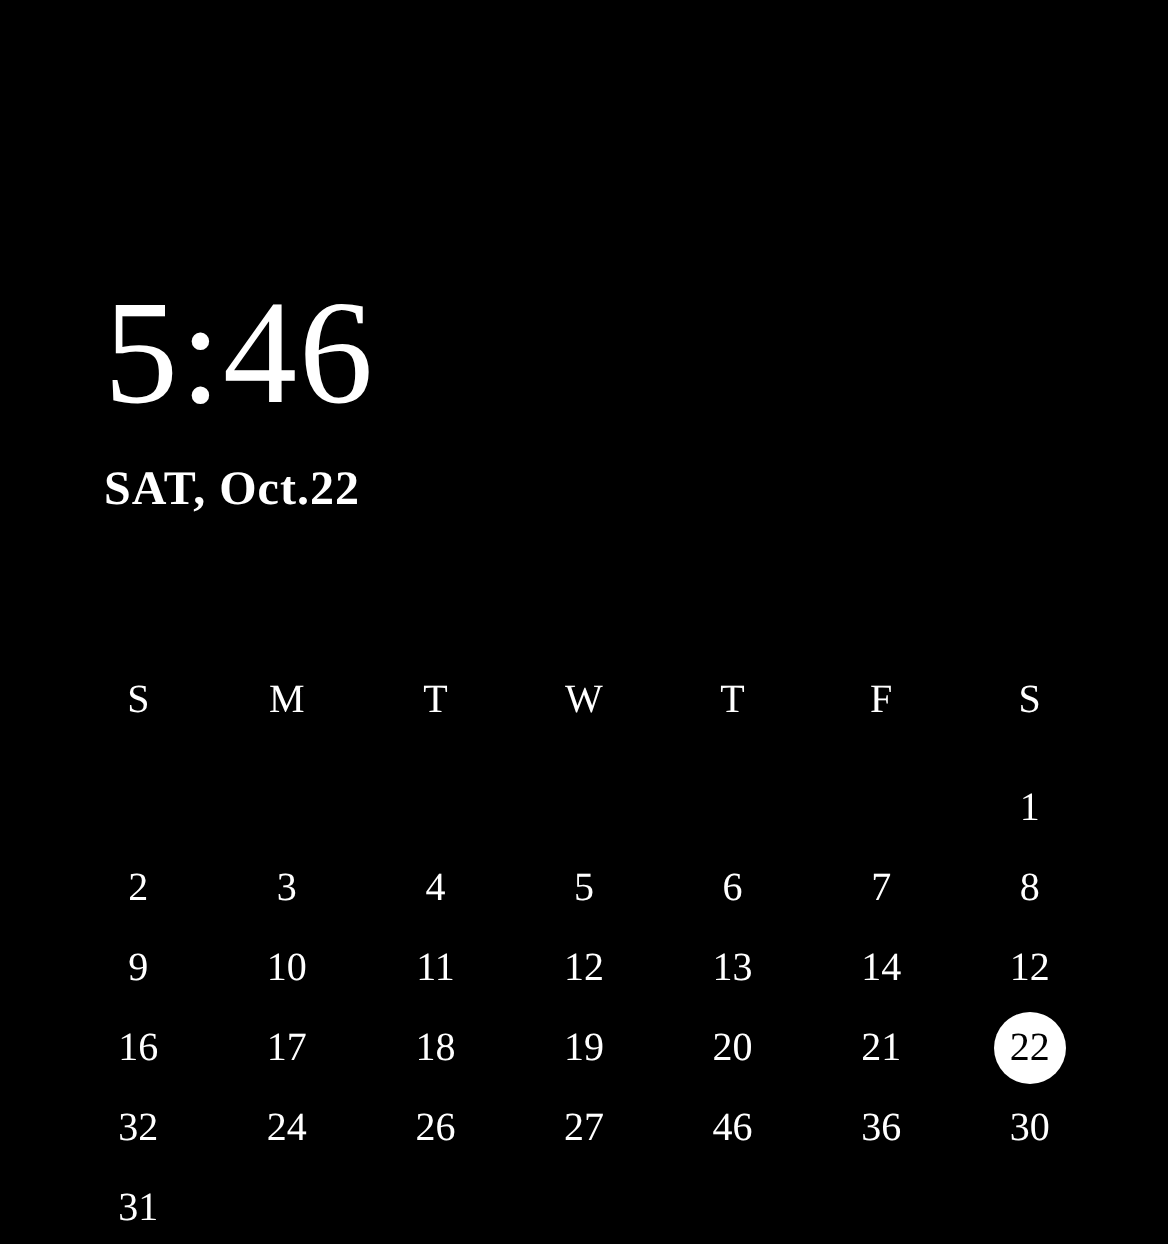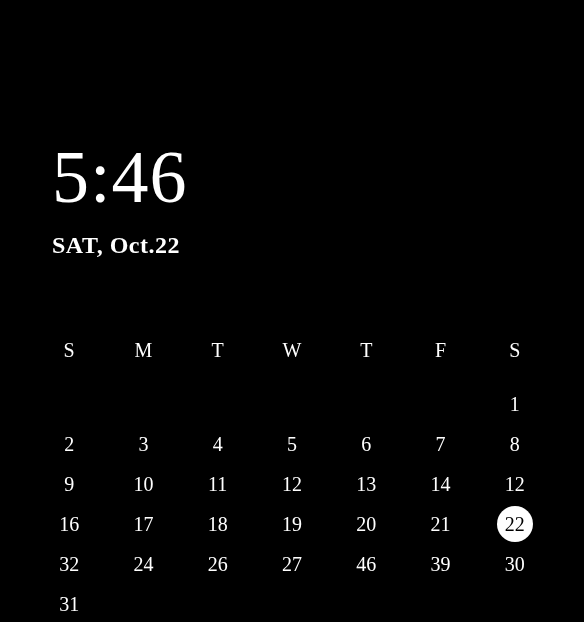--- a/index.html
+++ b/index.html
@@ -185,21 +185,21 @@
         <div class="cal-cell">
           <span class="day-num">26</span>
         </div>
         <div class="cal-cell">
           <span class="day-num">27</span>
         </div>
         <div class="cal-cell">
           <span class="day-num">46</span>
         </div>
         <div class="cal-cell">
-          <span class="day-num">39</span>
+          <span class="day-num">36</span>
         </div>
         <div class="cal-cell">
           <span class="day-num">30</span>
         </div>
         <div class="cal-cell">
           <span class="day-num">31</span>
         </div>
         <div class="cal-cell empty">
           <span class="day-num">0</span>
         </div>

